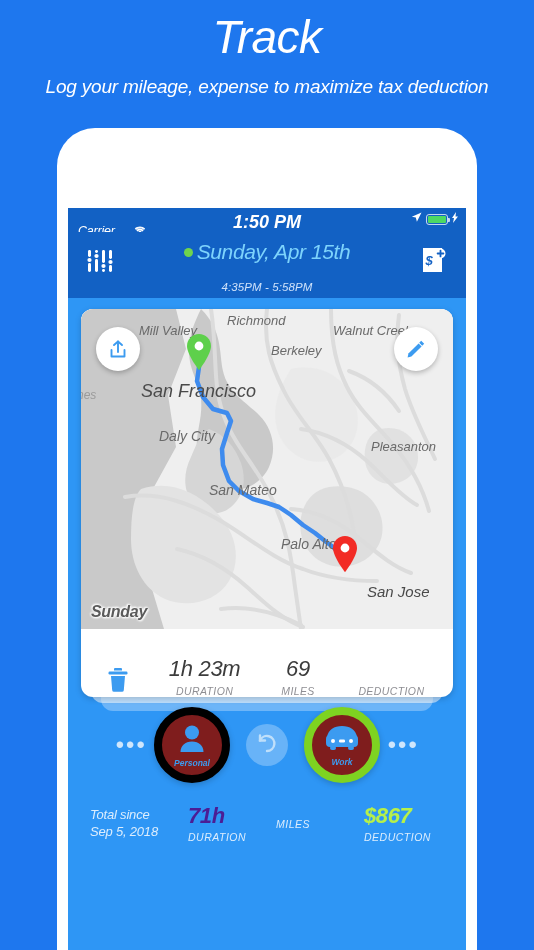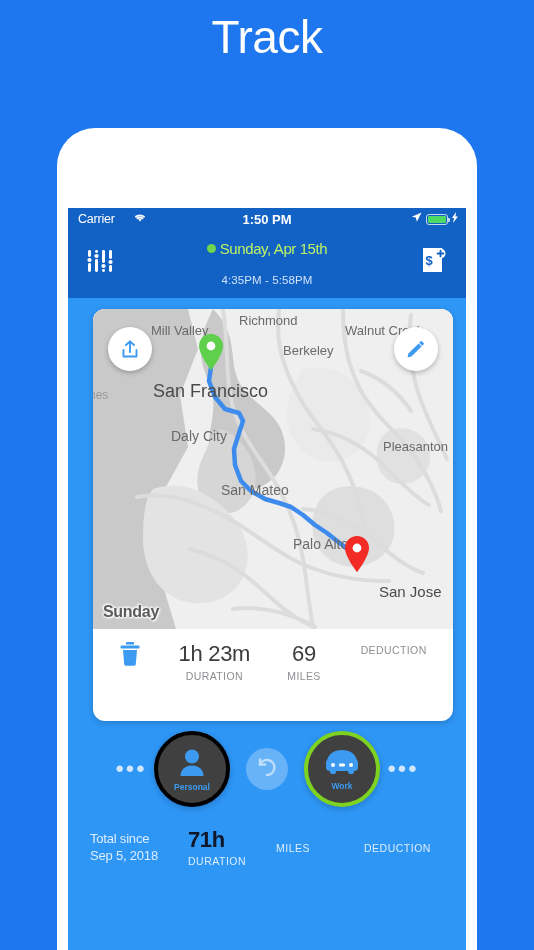--- a/index.html
+++ b/index.html
@@ -2,21 +2,21 @@
 <html><head>
 <meta charset="utf-8">
 <style>
   html,body{margin:0;padding:0;}
   body{
     width:534px;height:950px;overflow:hidden;
     background:#1E77EE;
     font-family:"Liberation Sans", sans-serif;
     -webkit-font-smoothing:antialiased;
   }
-  .page{position:relative;width:534px;height:950px;}
+  .page{position:relative;width:534px;height:950px;font-style:italic;}
 
   
   .promo-title{
     position:absolute;left:0;top:10px;width:534px;text-align:center;
     color:#fff;font-size:46px;font-weight:500;letter-spacing:-0.5px;
   }
   .promo-sub{
     position:absolute;left:0;top:76px;width:534px;text-align:center;
     color:#fff;font-size:19px;font-weight:500;letter-spacing:-0.2px;
   }
@@ -29,48 +29,48 @@
   .screen{
     position:absolute;left:11px;top:80px;width:398px;height:780px;
     background:#2E96F5;overflow:hidden;
   }
 
   
   .statusbar{
     position:relative;height:24px;background:#1261C4;color:#fff;
     font-size:12px;
   }
-  .sb-left{position:absolute;left:10px;top:4px;display:flex;align-items:center;gap:18px;}
+  .sb-left{position:absolute;left:10px;top:16px;display:flex;align-items:center;gap:18px;}
   .sb-carrier{font-size:12.5px;letter-spacing:-0.2px;}
-  .sb-center{position:absolute;left:0;top:4px;width:100%;text-align:center;font-size:13px;font-weight:bold;}
+  .sb-center{position:absolute;left:0;top:4px;width:100%;text-align:center;font-size:18px;font-weight:bold;}
   .sb-right{position:absolute;right:8px;top:4px;display:flex;align-items:center;gap:4px;}
   .batt{
     width:22px;height:11px;border:1px solid rgba(255,255,255,.75);border-radius:3px;
     position:relative;padding:1px;box-sizing:border-box;
   }
   .batt i{display:block;width:100%;height:100%;background:#4CD964;border-radius:1px;}
   .batt:after{
     content:"";position:absolute;right:-3px;top:3px;width:2px;height:4px;
     background:rgba(255,255,255,.75);border-radius:0 1px 1px 0;
   }
 
   
   .appheader{
     position:relative;height:66px;background:#1261C4;
   }
   .hdr-icon-left{position:absolute;left:16px;top:14px;width:30px;height:30px;}
   .hdr-icon-right{position:absolute;right:16px;top:12px;width:32px;height:32px;}
   .hdr-center{position:absolute;left:0;top:8px;width:100%;text-align:center;}
   .hdr-title-row{display:flex;align-items:center;justify-content:center;gap:4px;}
   .dot{width:9px;height:9px;border-radius:50%;background:#6FD44E;display:inline-block;}
-  .hdr-title{color:#bef264;font-size:15px;font-weight:400;letter-spacing:-0.4px;}
+  .hdr-title{color:#7dd3fc;font-size:21px;font-weight:400;letter-spacing:-0.4px;}
   .hdr-sub{color:#CFE2FA;font-size:11.5px;margin-top:17px;letter-spacing:0.1px;}
 
   
-  .cardzone{position:relative;padding:11px 13px 0 13px;margin-left:12px;}
+  .cardzone{position:relative;padding:11px 13px 0 13px;}
   .card-back2{
     position:absolute;left:33px;right:33px;top:389px;height:24px;
     background:rgba(255,255,255,.30);border-radius:12px;
   }
   .card-back1{
     position:absolute;left:23px;right:23px;top:381px;height:24px;
     background:rgba(255,255,255,.55);border-radius:12px;
   }
   .card{
     position:relative;background:#fff;border-radius:12px;overflow:hidden;
@@ -87,60 +87,61 @@
   .map-btn.share{left:15px;top:18px;}
   .map-btn.edit{right:15px;top:18px;}
   .gwm{
     position:absolute;left:10px;bottom:8px;color:#5b5b5b;font-size:16px;font-weight:bold;
     font-family:"Liberation Sans", sans-serif;letter-spacing:-0.3px;
     text-shadow:0 0 3px #fff,0 0 3px #fff,1px 1px 2px #fff,-1px -1px 2px #fff;
   }
   .pin{position:absolute;}
 
   
-  .stats{display:flex;align-items:flex-start;height:68px;padding:12px 6px;}
+  .stats{display:flex;align-items:flex-end;height:68px;padding:0 6px;}
   .stat-trash{width:62px;display:flex;align-items:center;justify-content:center;}
   .stat{flex:1;text-align:center;}
   .stat .v{font-size:22px;color:#3C3C3C;font-weight:400;letter-spacing:-0.3px;}
   .stat .v.green{color:#45D062;}
   .stat .l{font-size:10.5px;color:#8E8E93;letter-spacing:0.4px;margin-top:3px;}
   .stat.dur{flex:1.25;}
   .stat.mil{flex:0.85;}
   .stat.ded{flex:1.25;}
 
   
   .modes{position:relative;height:96px;display:flex;align-items:center;justify-content:center;gap:0;}
   .ell{color:#CFE6FC;font-size:24px;letter-spacing:2px;line-height:1;width:46px;text-align:center;}
   .mode{
-    width:76px;height:76px;border-radius:50%;background:#404040;
-    border:4px solid #000000;box-sizing:border-box;
+    width:76px;height:76px;border-radius:50%;background:#7f1d1d;
+    border:8px solid #000000;box-sizing:border-box;
     display:flex;flex-direction:column;align-items:center;justify-content:center;
     box-shadow:0 2px 6px rgba(0,0,0,.2);
   }
   .mode.work{border-color:#7ED321;text-align:center;}
   .mode .lbl{font-size:8.5px;color:#3C9BF0;font-weight:bold;margin-top:1px;}
   .undo{
     width:42px;height:42px;border-radius:50%;background:rgba(255,255,255,.28);
     display:flex;align-items:center;justify-content:center;margin:0 16px;
   }
 
   
   .totals{display:flex;align-items:center;padding:10px 20px 16px 22px;}
   .tot-since{color:#DCEDFD;font-size:13px;line-height:17px;width:92px;letter-spacing:-0.2px;}
   .tot{flex:1;text-align:left;padding-left:6px;}
-  .tot .v{font-size:22px;color:#0f172a;font-weight:bold;letter-spacing:-0.4px;}
+  .tot .v{font-size:22px;color:#4c1d95;font-weight:bold;letter-spacing:-0.4px;}
   .tot .v.green{color:#B6F04A;}
   .tot .l{font-size:10.5px;color:#DCEDFD;letter-spacing:0.5px;margin-top:2px;}
 </style>
 </head>
 <body>
 
 <div class="page">
 
   <div class="promo-title">Track</div>
+  <div class="promo-sub">Log your mileage, expense to maximize tax deduction</div>
 
   <div class="phone">
     <div class="screen">
 
       <div class="statusbar">
         <div class="sb-left">
           <span class="sb-carrier">Carrier</span>
           <span>
             <svg width="14" height="11" viewBox="0 0 14 11">
                 <g fill="#fff">
@@ -358,20 +359,21 @@
           <div>Sep 5, 2018</div>
         </div>
         <div class="tot">
           <div class="v">71h</div>
           <div class="l">DURATION</div>
         </div>
         <div class="tot">
           <div class="l">MILES</div>
         </div>
         <div class="tot">
+          <div class="v green">$867</div>
           <div class="l">DEDUCTION</div>
         </div>
       </div>
 
     </div>
 
   </div>
 </div>
 
 </body></html>

